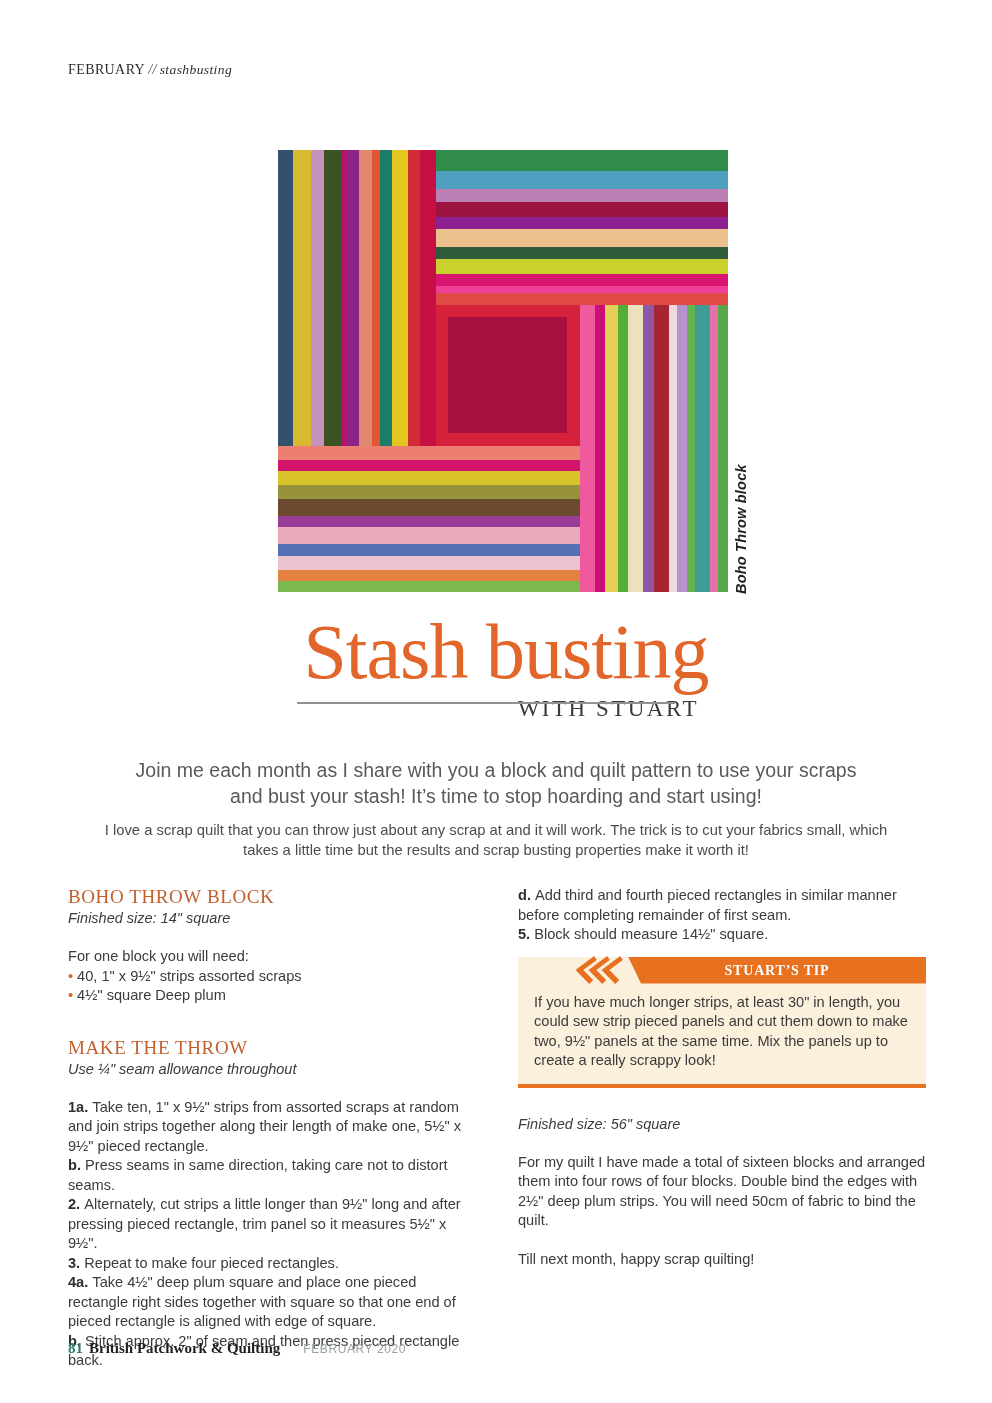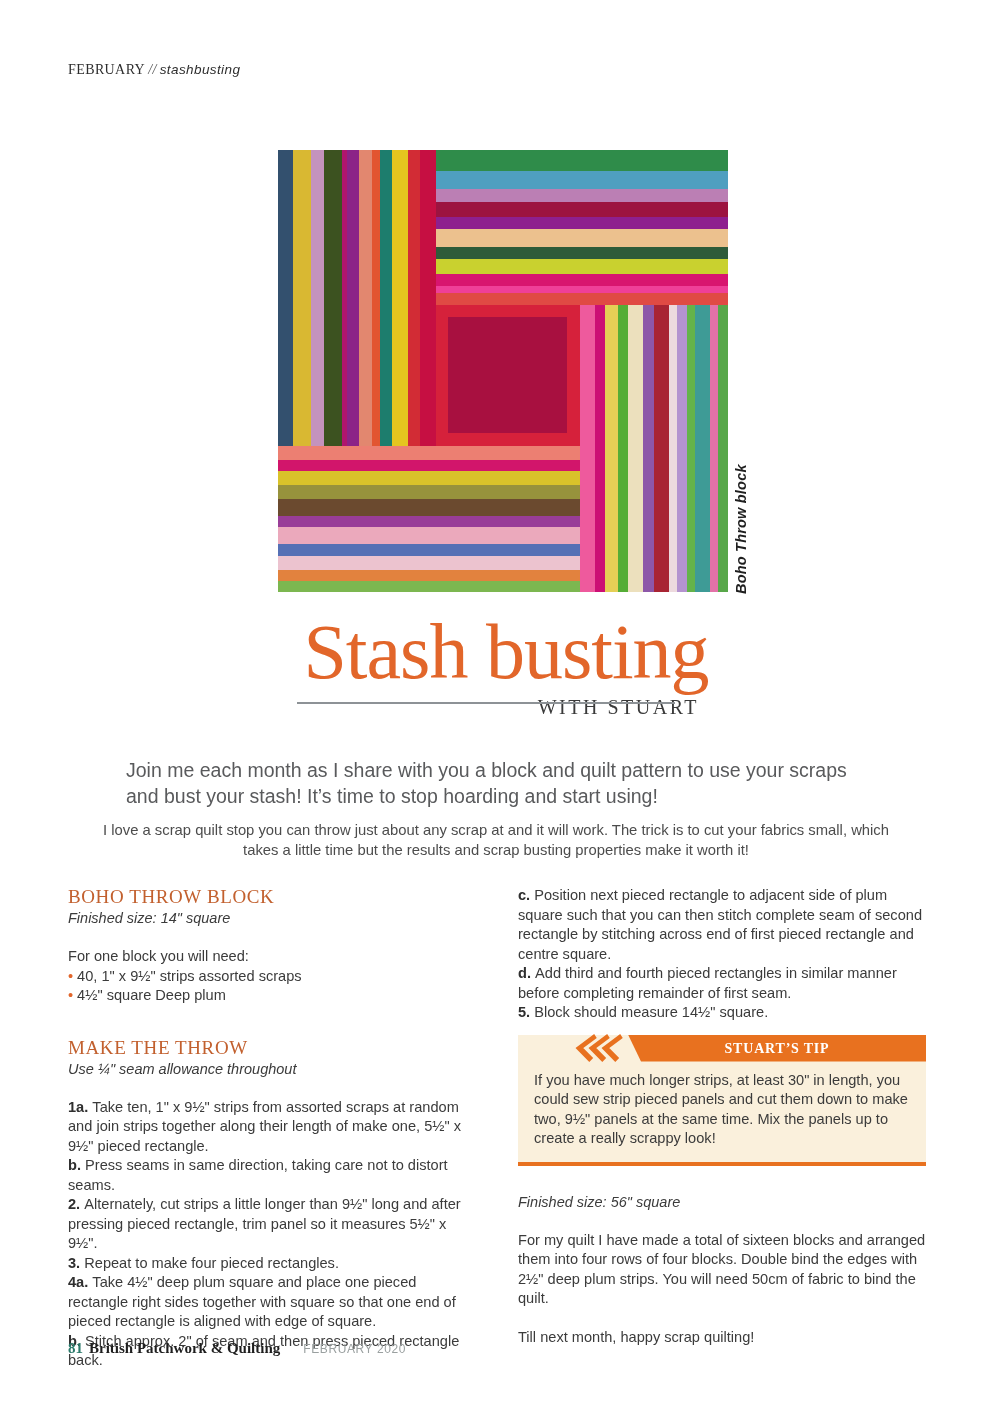--- a/index.html
+++ b/index.html
@@ -6,43 +6,43 @@
   html,body { margin:0; padding:0; background:#ffffff; }
   .page {
     position:relative; width:992px; height:1403px; background:#fff;
     font-family:"Liberation Sans", sans-serif; color:#3b3b3b; overflow:hidden;
   }
 
   
   .kicker { position:absolute; top:62px; left:68px; font-family:"Liberation Serif", serif;
     font-size:14px; color:#2e2e2e; letter-spacing:.4px; }
   .kicker .sep { color:#555; margin:0 3px; font-style:italic; }
-  .kicker .topic { font-style:italic; font-family:Liberation Sans, sans-serif; font-size:13.5px;text-align:center; }
+  .kicker .topic { font-style:italic; font-family:Liberation Serif, serif; font-size:13.5px;text-align:center; }
 
   
   .photo { position:absolute; left:278px; top:150px; width:450px; height:442px; background:#c60f42; }
   .photo .region { position:absolute; overflow:hidden; }
   .photo .centre-inner { position:absolute; left:9%; top:9%; width:82%; height:82%; }
   .photo-caption {
     position:absolute; left:733px; top:462px; height:132px;
     writing-mode:vertical-rl; transform:rotate(180deg);
     font-style:italic; font-weight:bold; font-size:14.5px; color:#1f1f1f; letter-spacing:.2px;
   }
 
   
   .title-block { position:absolute; top:612px; left:10px; width:100%; text-align:center; }
   .title { margin:0; font-family:"Liberation Serif", serif; font-weight:normal;
     font-size:78px; line-height:80px; color:#e2662a; letter-spacing:-1px; }
   .title-underline { position:absolute; left:287px; top:90px; width:378px; height:2px; background:#8d9296; }
   .title-sub { width:470px; margin:4px auto 0; text-align:right; padding-right:42px;
-    font-family:"Liberation Serif", serif; font-size:20px; letter-spacing:2.5px; color:#3a3a3a; }
+    font-family:"Liberation Serif", serif; font-size:23px; letter-spacing:2.5px; color:#3a3a3a; }
 
   
   .intro-lead { position:absolute; top:757px; left:50%; transform:translateX(-50%); width:740px;
-    text-align:left; font-size:19.5px; line-height:26px; color:#595a5c; }
+    text-align:center; font-size:19.5px; line-height:26px; color:#595a5c; }
   .intro-body { position:absolute; top:820px; left:50%; transform:translateX(-50%); width:810px;
     text-align:center; font-size:14.8px; line-height:20px; color:#4c4c4c; }
 
   
   .columns { position:absolute; top:886px; left:68px; width:858px; display:flex; gap:42px; }
   .col { width:408px; }
 
   h2.section { margin:0; font-family:"Liberation Serif", serif; font-weight:normal;
     font-size:19px; line-height:22px; letter-spacing:.6px; color:#c2602e; }
   .section-sub { margin:1px 0 0 0; font-style:italic; font-size:14.5px; line-height:19px; color:#3b3b3b; }
@@ -141,21 +141,21 @@
     </div>
   <div class="photo-caption">Boho Throw block</div>
 
   <div class="title-block">
     <h1 class="title">Stash busting</h1>
     <div class="title-underline"></div>
     <div class="title-sub">WITH STUART</div>
   </div>
 
   <div class="intro-lead">Join me each month as I share with you a block and quilt pattern to use your scraps and bust your stash! It’s time to stop hoarding and start using!</div>
-  <div class="intro-body">I love a scrap quilt stop you can throw just about any scrap at and it will work. The trick is to cut your fabrics small, which takes a little time but the results and scrap busting properties make it worth it!</div>
+  <div class="intro-body">I love a scrap quilt that you can throw just about any scrap at and it will work. The trick is to cut your fabrics small, which takes a little time but the results and scrap busting properties make it worth it!</div>
 
   <div class="columns">
 
     <div class="col">
       <h2 class="section">BOHO THROW BLOCK</h2>
       <p class="section-sub">Finished size: 14" square</p>
       <div class="spacer"></div>
       <p class="body">For one block you will need:</p>
       <div class="needs">
           <p><span class="bullet">•</span>40, 1" x 9½" strips assorted scraps</p>
@@ -172,21 +172,20 @@
             <p class="step"><b>2. </b>Alternately, cut strips a little longer than 9½" long and after pressing pieced rectangle, trim panel so it measures 5½" x 9½".</p>
             <p class="step"><b>3. </b>Repeat to make four pieced rectangles.</p>
             <p class="step"><b>4a. </b>Take 4½" deep plum square and place one pieced rectangle right sides together with square so that one end of pieced rectangle is aligned with edge of square.</p>
             <p class="step"><b>b. </b>Stitch approx. 2" of seam and then press pieced rectangle back.</p>
           </div>
       </div>
     </div>
 
     <div class="col">
       <div>
-          <p class="step"><b>c. </b>Position next pieced rectangle to adjacent side of plum square such that you can then stitch complete seam of second rectangle by stitching across end of first pieced rectangle and centre square.</p>
           <p class="step"><b>d. </b>Add third and fourth pieced rectangles in similar manner before completing remainder of first seam.</p>
           <p class="step"><b>5. </b>Block should measure 14½" square.</p>
         </div>
 
       <div class="tip">
         <div class="tip-head">
           <span class="tip-chevrons">
             <svg width="52" height="30" viewBox="0 0 52 30">
               <g transform="skewX(-10)" fill="none" stroke="#e8711f" stroke-width="5">
                 <path d="M24 3 L10 15 L24 27"></path>

